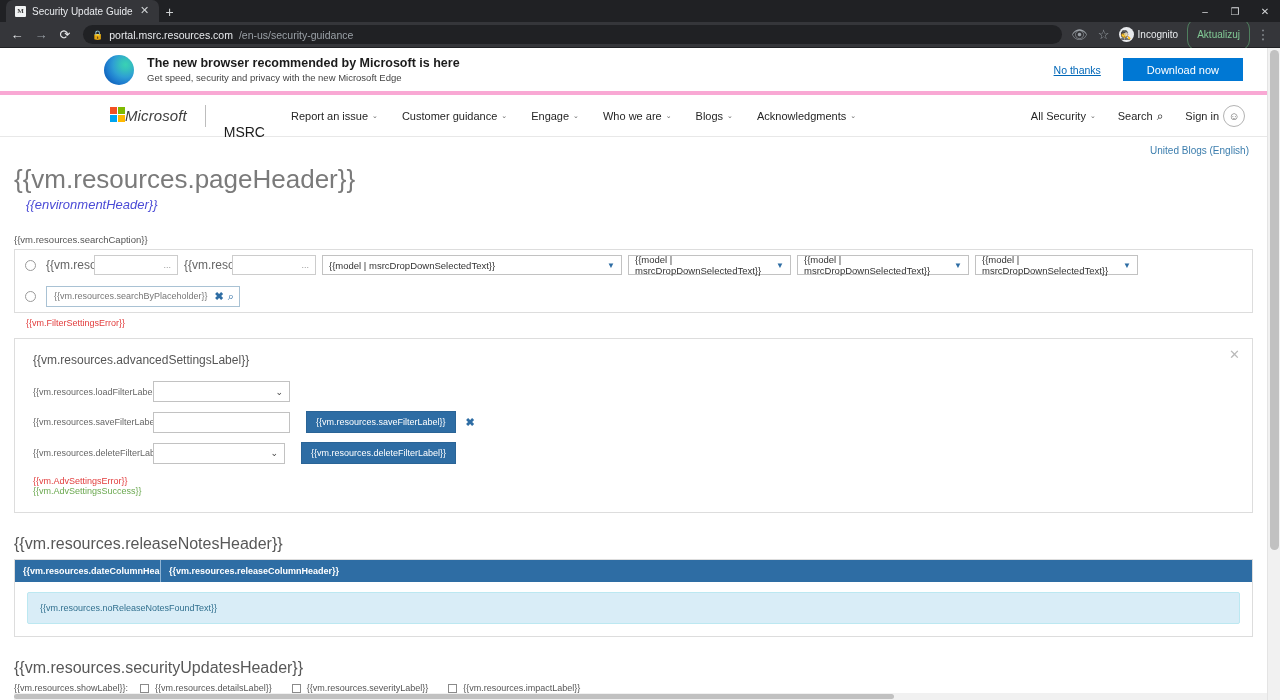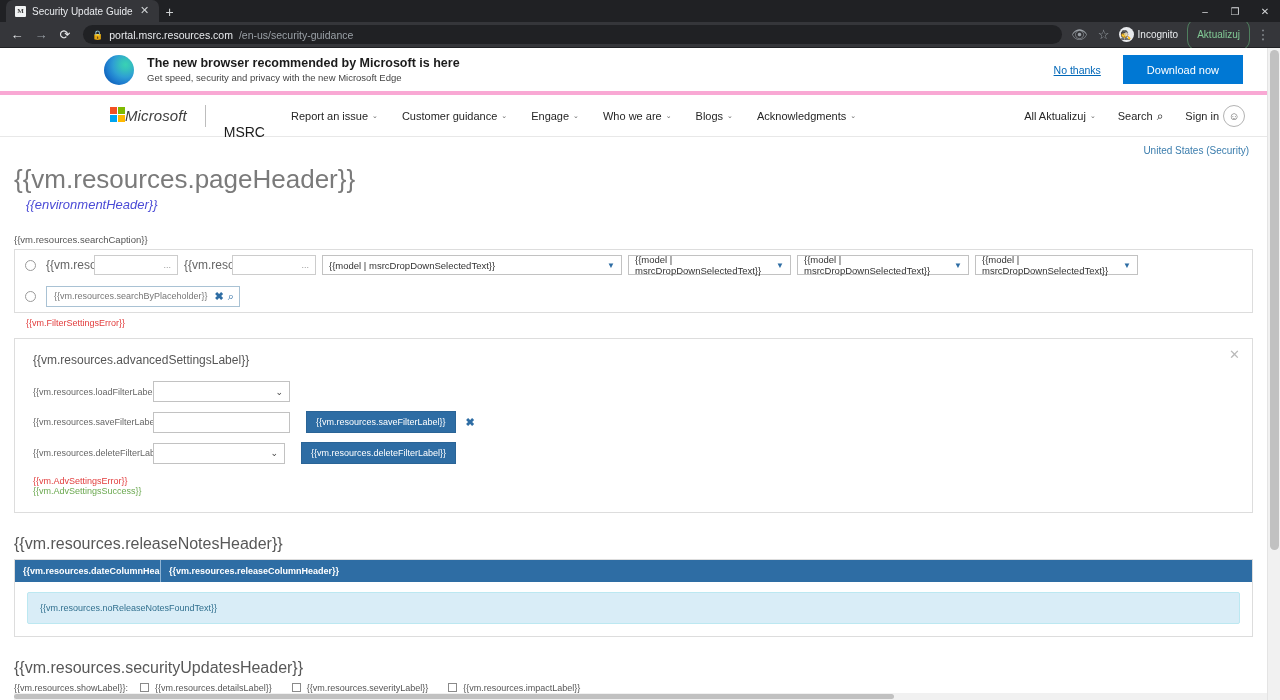--- a/index.html
+++ b/index.html
@@ -89,21 +89,21 @@
   .edge-logo:before{
     content:""; position:absolute; left:2px; top:3px; width:15px; height:24px;
     border-radius:50% 0 0 50%/50% 0 0 50%; background:#0b4b96; opacity:.0;
   }
   .promo-texts { flex:1; }
   .promo-title { font-size:12.5px; color:#1b1b1b; font-weight:bold; line-height:15px;}
   .promo-sub { font-size:9.5px; color:#444; line-height:13px; }
   .nothanks { font-size:10.5px; color:#0067b8; text-decoration:underline; margin-right:22px; cursor:pointer;}
   .dlbtn {
     background:#0078d4; color:#fff; border:none; font-size:11px;
-    height:29px; padding: 0 24px; cursor:pointer; font-family:"Liberation Sans",sans-serif;
+    height:23px; padding: 0 24px; cursor:pointer; font-family:"Liberation Sans",sans-serif;
   }
 
   
   .msnav {
     height:42px; display:flex; align-items:center; padding-left:110px; padding-right:22px;
     border-bottom:1px solid #e8e8e8; background:#fff; font-size:11px; color:#262626;
   }
   .ms-logo { display:flex; align-items:flex-start; gap:0;font-style:italic; }
   .ms-squares { width:15px;height:15px; display:grid; grid-template-columns:1fr 1fr; grid-template-rows:1fr 1fr; gap:1.5px;}
   .ms-squares i { display:block; }
@@ -196,21 +196,21 @@
     display:flex; align-items:center; border-right:1px solid #8fb4d4;
     white-space:nowrap; overflow:hidden; cursor:pointer;
   }
   .tbody { padding: 10px 12px 12px 12px; background:#fff; }
   .empty-note {
     background:#d9edf7; border:1px solid #bce8f1; color:#31708f; font-size:9px;
     padding: 10px 12px; border-radius:2px;
   }
 
   
-  .cb-row { display:flex; align-items:flex-start; gap:0; margin: 6px 0 8px 0; font-size:9px; color:#555; }
+  .cb-row { display:flex; align-items:flex-end; gap:0; margin: 6px 0 8px 0; font-size:9px; color:#555; }
   .cb-lab { margin-right:12px; }
   .cb { width:9px; height:9px; border:1px solid #8a8a8a; background:#fff; margin-right:6px; flex:none; cursor:pointer;}
   .cb-text { margin-right:20px; }
   .hscroll { height:7px; background:#f1f1f1; position:absolute; left:14px; right:0; bottom:0;}
   .hscroll-thumb { position:absolute; left:0; top:1px; height:5px; width:880px; background:#c1c1c1; border-radius:3px;}
 </style>
 </head>
 <body>
 
 <div class="browser">
@@ -292,36 +292,36 @@
         <span class="navitem">
           <span>Blogs</span>
           <span class="caret">⌄</span>
         </span>
         <span class="navitem">
           <span>Acknowledgments</span>
           <span class="caret">⌄</span>
         </span>
         <div class="nav-right">
           <span class="navitem" style="margin-right:0">
-            <span>All Aktualizuj</span>
+            <span>All Security</span>
             <span class="caret">⌄</span>
           </span>
           <span class="navitem" style="margin-right:0">
             <span>Search</span>
             <span style="font-size:12px">⌕</span>
           </span>
           <span class="navitem" style="margin-right:0">
             <span>Sign in</span>
             <span class="signin-av">☺</span>
           </span>
         </div>
       </div>
 
       <div class="content">
-        <div class="locale">United States (Security)</div>
+        <div class="locale">United Blogs (English)</div>
         <h1 class="page-h">{{vm.resources.pageHeader}}</h1>
         <div class="env-h">{{environmentHeader}}</div>
         <div class="search-caption">{{vm.resources.searchCaption}}</div>
 
         <div class="filter-btns">
           <button class="btn-blue">{{vm.resources.resetFilterLabel}}</button>
           <button class="btn-blue">{{vm.resources.advancedSettingsLabel}}</button>
         </div>
 
         <div class="filter-box">

